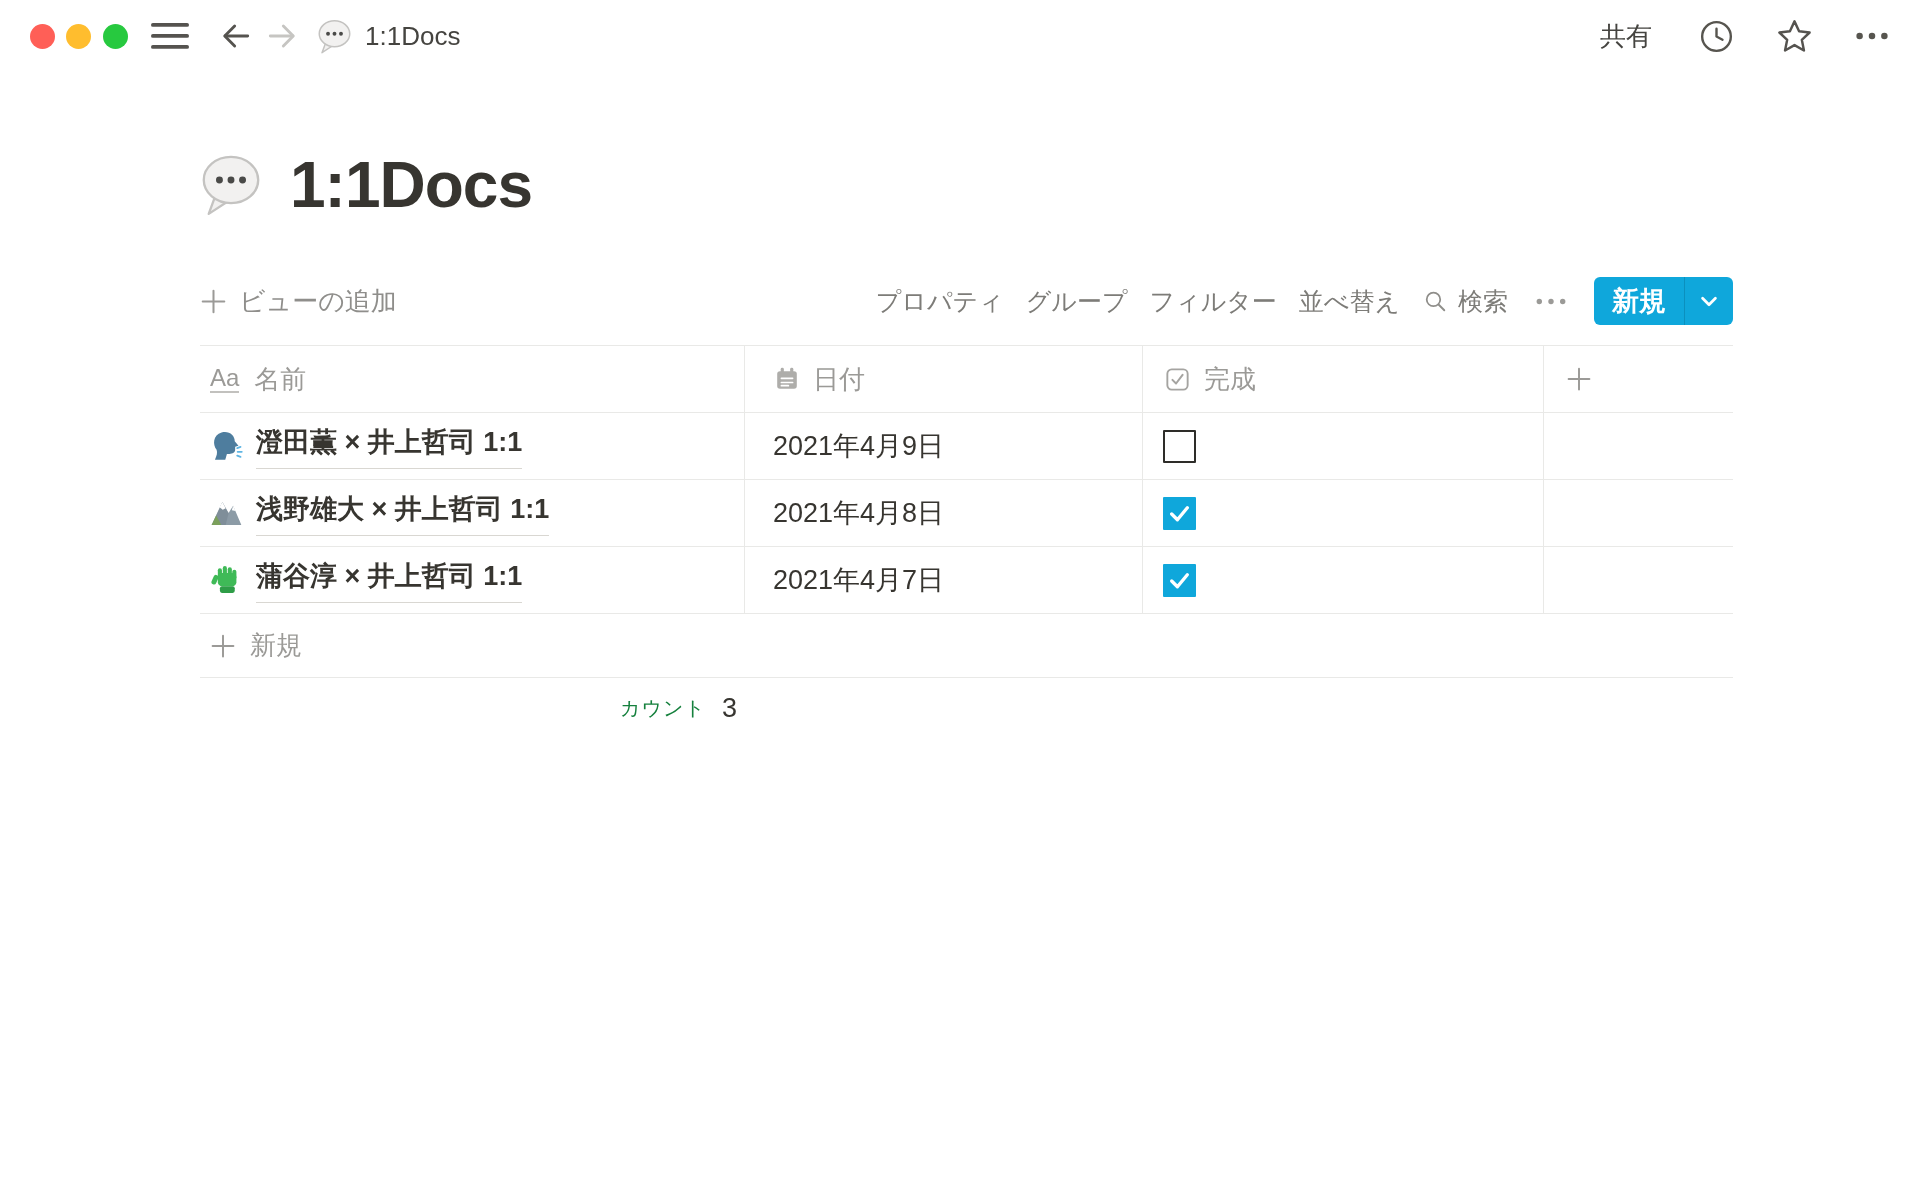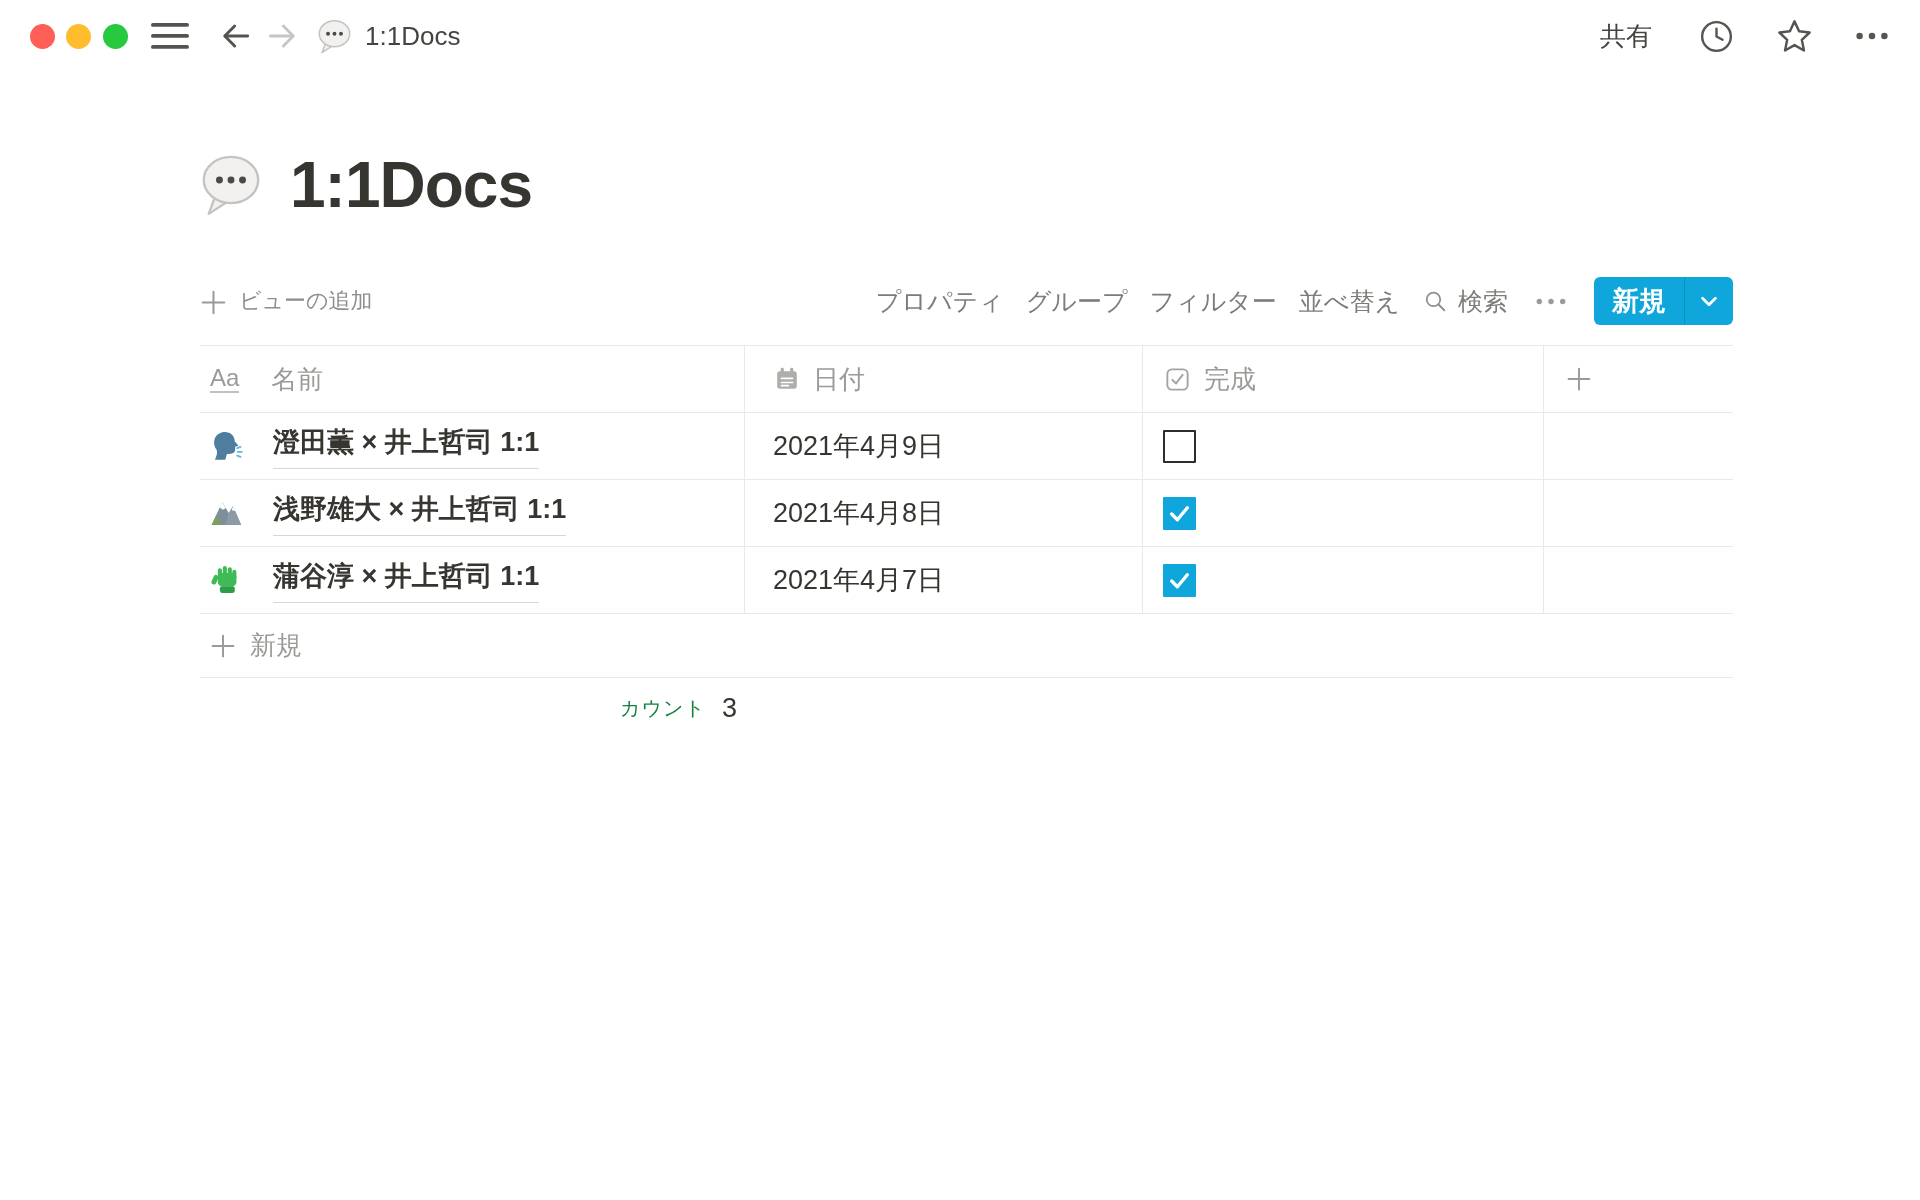--- a/index.html
+++ b/index.html
@@ -21,38 +21,38 @@
   .tb-right { position:absolute; right:28px; top:0; height:72px; display:flex; align-items:center; gap:38px; }
   .share-label { font-size:26px; color:#454440; cursor:pointer; padding:4px 6px; }
 
   
   .page-head { position:absolute; left:198px; top:148px; display:flex; align-items:center; gap:26px; }
   .page-title { font-size:64px; font-weight:700; letter-spacing:-1px; color:#373530; }
 
   
   .view-bar { position:absolute; left:200px; top:276px; width:1533px; height:50px;
               display:flex; align-items:center; justify-content:space-between; }
-  .add-view { display:flex; align-items:flex-end; gap:12px; color:#8F8E8B; font-size:22px; cursor:pointer; }
+  .add-view { display:flex; align-items:center; gap:12px; color:#8F8E8B; font-size:26px; cursor:pointer; }
   .vb-right { display:flex; align-items:center; gap:22px; }
   .vb-item { font-size:25px; color:#7D7C78; cursor:pointer; }
   .vb-search { display:flex; align-items:center; gap:9px; }
   .vb-more { display:flex; align-items:center; cursor:pointer; padding:0 2px; }
   .new-btn { display:flex; height:48px; border-radius:6px; overflow:hidden; background:#0FA7DB; cursor:pointer; }
   .new-btn-main { width:90px; display:flex; align-items:center; justify-content:center;
                   color:#fff; font-size:27px; font-weight:700; }
   .new-btn-arrow { width:49px; display:flex; align-items:center; justify-content:center;
                    border-left:1.5px solid #0B90BE; }
 
   
   .db-table { position:absolute; left:200px; top:345px; width:1533px; font-size:27px; }
   .t-row { display:flex; border-bottom:1px solid #E9E9E7; }
   .t-head { height:68px; border-top:1px solid #E9E9E7; color:#9B9A97; font-size:26px; }
   .t-body { height:67px; }
   .cell { display:flex; align-items:center; }
-  .c-name { width:545px; padding-left:10px; border-right:1px solid #E9E9E7; gap:30px; }
+  .c-name { width:545px; padding-left:10px; border-right:1px solid #E9E9E7; gap:13px; }
   .c-date { width:398px; padding-left:28px; border-right:1px solid #E9E9E7; }
   .c-done { width:401px; padding-left:20px; border-right:1px solid #E9E9E7; }
   .c-plus { width:189px; padding-left:22px; }
   .aa-glyph { font-size:24px; color:#9B9A97; border-bottom:2px solid #C2C1BE; line-height:1.05; margin-right:2px; }
   .head-label { margin-left:12px; }
   .row-icon { width:33px; height:33px; flex:0 0 33px; }
   .name-link { font-weight:700; color:#373530; border-bottom:1.5px solid #D9D7D2; padding-bottom:8px; cursor:pointer; white-space:nowrap; }
   .checkbox { width:33px; height:33px; border:2.5px solid #2E2D29; background:#fff; border-radius:1px;
               display:flex; align-items:center; justify-content:center; cursor:pointer; }
   .checkbox svg { display:none; }

